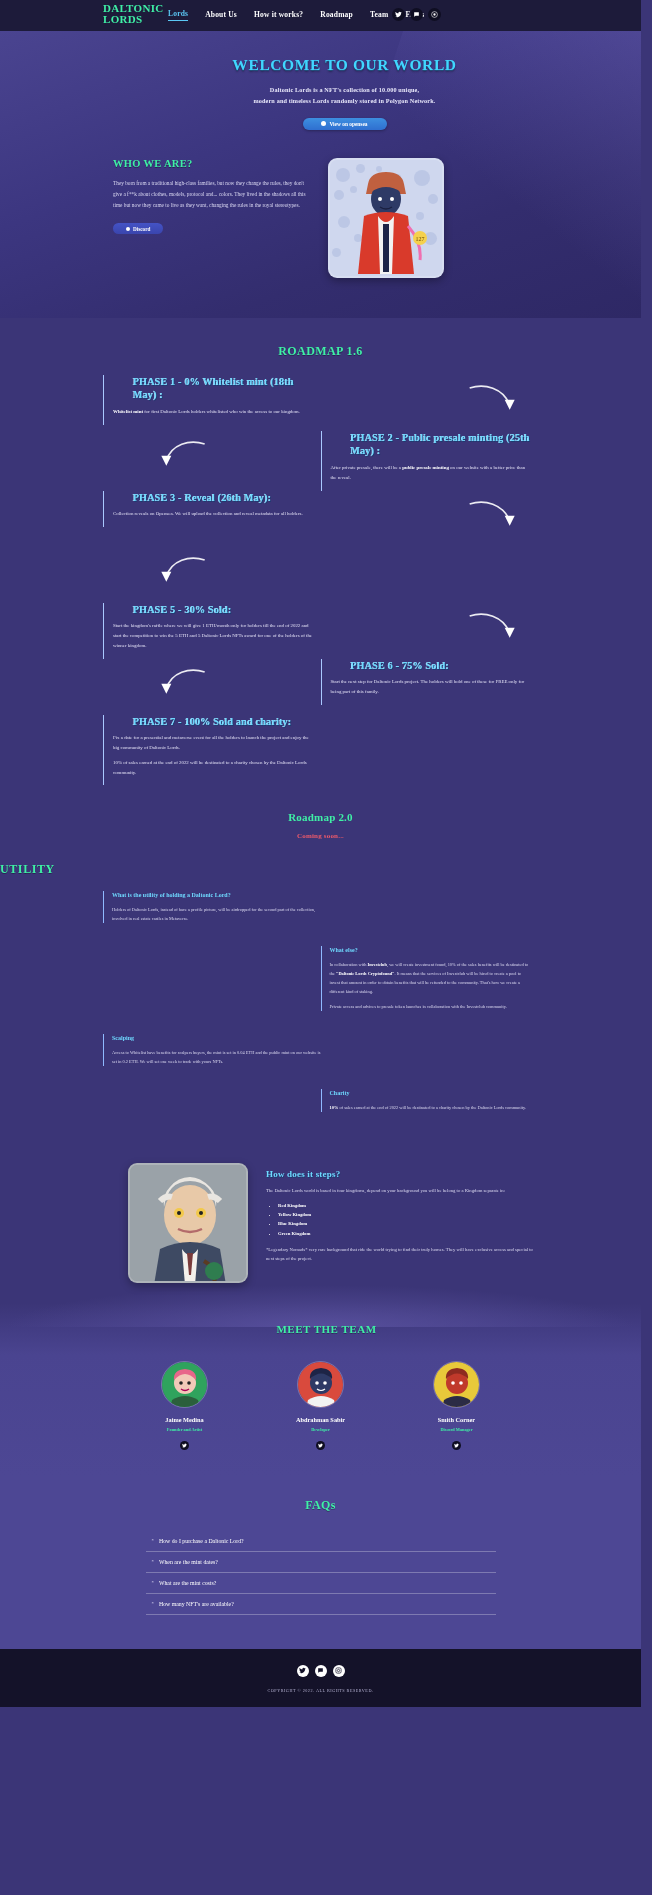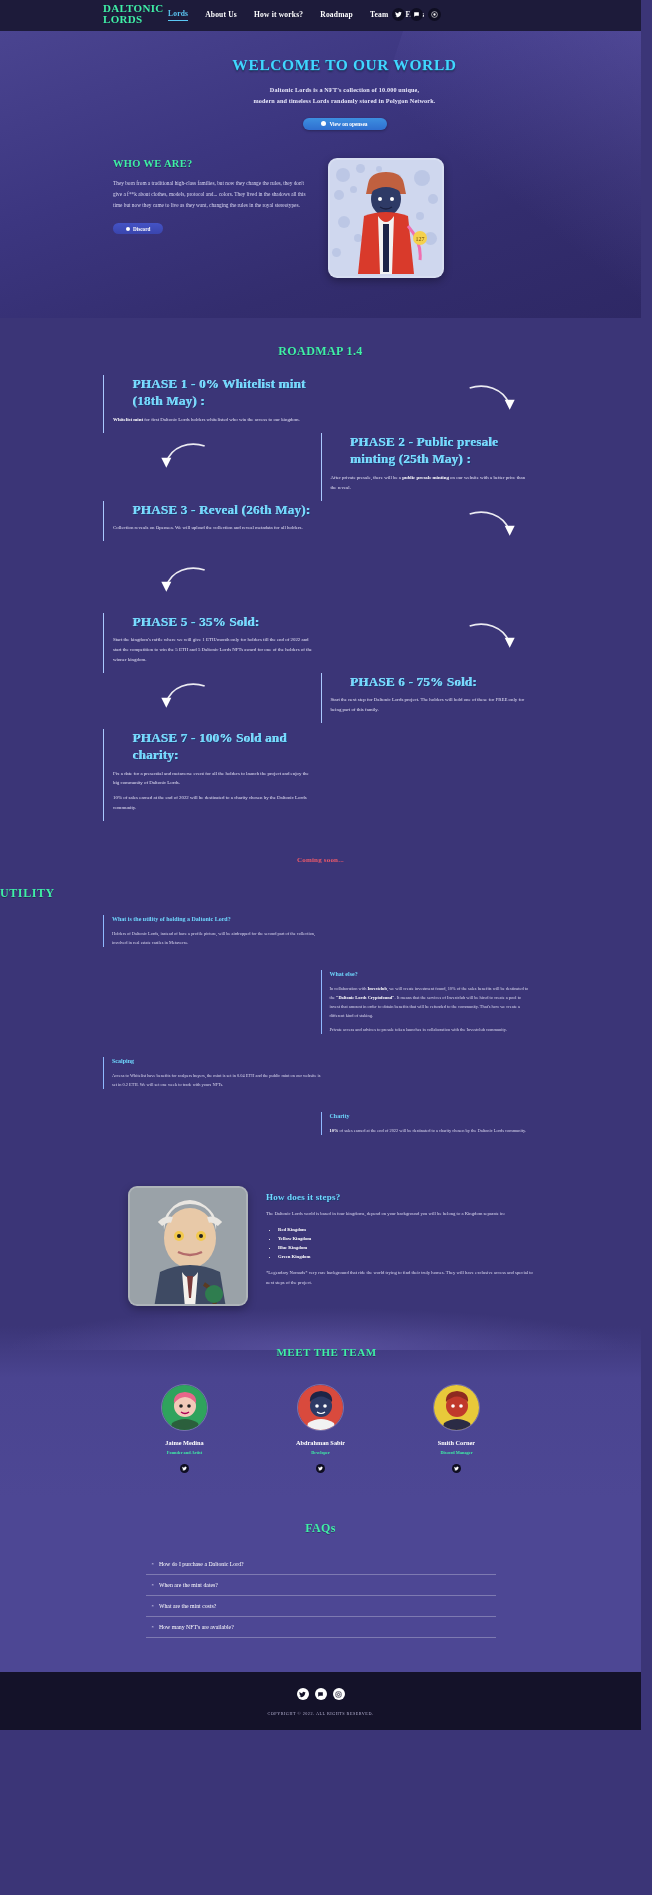--- a/index.html
+++ b/index.html
@@ -94,21 +94,21 @@
   .rm-title{
     text-align:center;color:#3ff0a6;font-size:12px;font-weight:bold;letter-spacing:.4px;
     padding-top:26px;
     text-shadow:0 1px 0 rgba(0,0,0,.3);
   }
   .roadmap{ padding:16px 103px 10px 103px; position:relative; }
   .row{ display:flex; min-height:56px; }
   .row .slot{ width:50%; position:relative; }
   .phase{ border-left:1.2px solid #a9c8ff; padding:0 6px 8px 9px; }
   .phase h4{
-    font-size:13px; font-weight:bold; color:#6fd9ff; line-height:1.35;
+    font-size:10px; font-weight:bold; color:#6fd9ff; line-height:1.35;
     letter-spacing:.25px;
     text-shadow: .7px .7px 0 #1c3a6e, -.4px -.4px 0 #bfe9ff;
     padding-left: 20px;
   }
   .phase p{ font-size:4.9px; line-height:2.0; color:#e3e1f6; margin-top:5px; }
   .phase p b{ color:#ffffff; }
   .arrow{ position:absolute; width:50px; height:34px; }
   .arrow svg{ width:100%; height:100%; }
   .ar-right{ right:20px; top:6px; }
   .ar-left{ left:55px; top:6px; }
@@ -277,21 +277,21 @@
           <path d="M50 50 q8 12 16 0 l-2 58 -12 0z" fill="#f2f2f2"></path>
           <rect x="55" y="58" width="6" height="48" fill="#1c2448"></rect>
           <path d="M80 60 q14 16 12 34" stroke="#f06fb0" stroke-width="3" fill="none"></path>
           <circle cx="92" cy="72" r="7" fill="#f5d14e"></circle>
           <text x="92" y="75" font-size="6" text-anchor="middle" fill="#6b4b00">127</text>
         </svg>
       </div>
     </div>
   </div>
 
-  <div class="rm-title">ROADMAP 1.4</div>
+  <div class="rm-title">ROADMAP 1.6</div>
   <div class="roadmap">
 
     <div class="row">
       <div class="slot">
         <div class="phase">
           <h4>PHASE 1 - 0% Whitelist mint (18th May) :</h4>
           <p><b>Whitelist mint</b><span> for first Daltonic Lords holders whitelisted who win the access to our kingdom.</span></p>
         </div>
       </div>
       <div class="slot">
@@ -345,21 +345,21 @@
               <path d="M56 8 C38 2, 16 8, 10 28" stroke="#fff" stroke-width="2" fill="none" opacity=".9"></path>
               <path d="M4 22 L10 34 L16 22 Z" fill="#fff"></path>
             </svg>
         </div>
       </div>
     </div>
 
     <div class="row">
       <div class="slot">
         <div class="phase">
-          <h4>PHASE 5 - 35% Sold:</h4>
+          <h4>PHASE 5 - 30% Sold:</h4>
           <p>Start the kingdom's raffle where we will give 1 ETH/month only for holders till the end of 2022 and start the competition to win the 5 ETH and 5 Daltonic Lords NFTs award for one of the holders of the winner kingdom.</p>
         </div>
       </div>
       <div class="slot">
         <div class="arrow ar-right">
           <svg viewBox="0 0 60 40">
               <path d="M2 8 C20 2, 42 8, 50 28" stroke="#fff" stroke-width="2" fill="none" opacity=".9"></path>
               <path d="M44 22 L50 34 L56 22 Z" fill="#fff"></path>
             </svg>
         </div>
@@ -389,20 +389,21 @@
           <h4>PHASE 7 - 100% Sold and charity:</h4>
           <p>Fix a date for a presential and metaverse event for all the holders to launch the project and enjoy the big community of Daltonic Lords.</p>
           <p>10% of sales earned at the end of 2022 will be destinated to a charity chosen by the Daltonic Lords community.</p>
         </div>
       </div>
       <div class="slot"></div>
     </div>
   </div>
 
   <div class="rm2">
+    <h3>Roadmap 2.0</h3>
     <p>Coming soon...</p>
   </div>
 
   <div class="ut-title">UTILITY</div>
   <div class="utility">
 
     <div class="ublock left">
       <h5>What is the utility of holding a Daltonic Lord?</h5>
       <p>Holders of Daltonic Lords, instead of have a profile picture, will be airdropped for the second part of the collection, involved in real estate castles in Metaverse.</p>
     </div>

